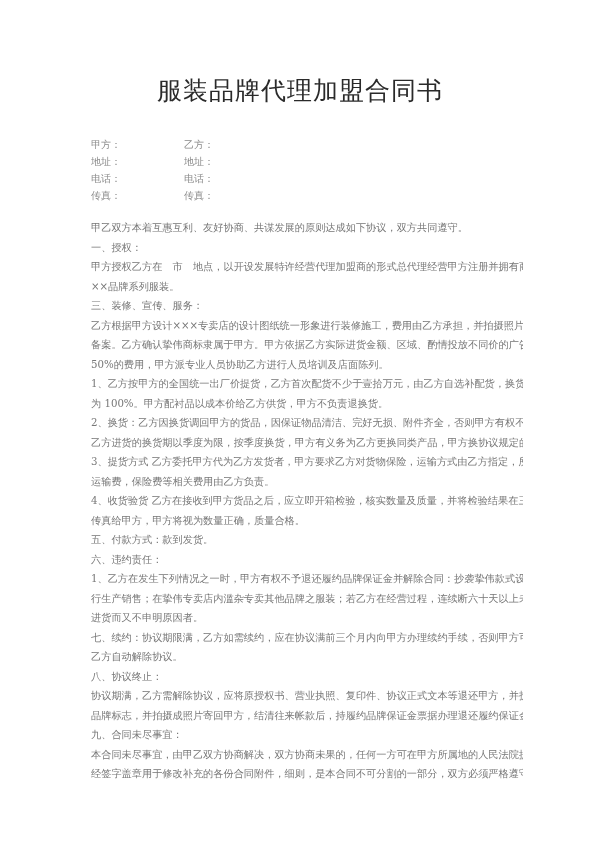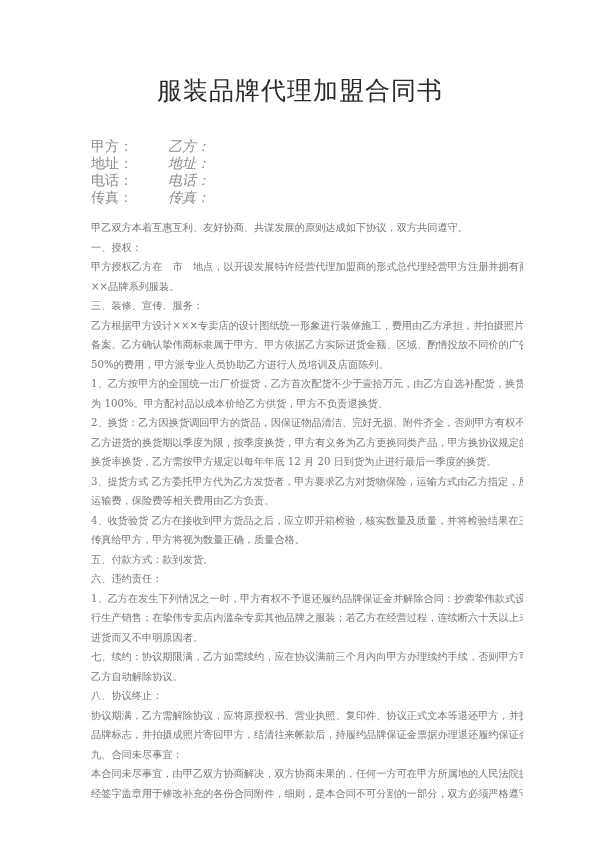--- a/index.html
+++ b/index.html
@@ -2,23 +2,23 @@
 <html><head>
 <meta charset="utf-8">
 <style>
   html, body { margin: 0; padding: 0; background: #ffffff; }
   body { width: 600px; height: 849px; overflow: hidden; position: relative;
          font-family: "DejaVu Serif", "Liberation Serif", serif; color: #6b6b6b; }
   .page { position: absolute; left: 0; top: 0; width: 600px; height: 725px; background: #fff; }
   .title { position: absolute; top: 74px; left: 0; width: 600px; text-align: center;
            font-size: 25px; color: #2a2a2a; letter-spacing: 1px; font-weight: normal; }
   .parties { position: absolute; top: 138px; left: 91px; width: 420px; }
-  .party-row { height: 17px; font-size: 14px; position: relative; color: #8a8a8a; }
+  .party-row { height: 17px; font-size: 10px; position: relative; color: #8a8a8a; }
   .party-row .l { position: absolute; left: 0; }
-  .party-row .r { position: absolute; left: 77px; font-style: italic; }
+  .party-row .r { position: absolute; left: 93px; }
   .body-text { position: absolute; top: 218px; left: 91px; width: 432px; font-size: 10.2px;
                line-height: 19.5px; color: #777; }
   .body-text p { margin: 0; white-space: nowrap; overflow: hidden; }
 </style>
 </head>
 <body>
 
 <div class="page">
   <div class="title">服装品牌代理加盟合同书</div>
 
@@ -47,21 +47,20 @@
     <p>甲方授权乙方在　市　地点，以开设发展特许经营代理加盟商的形式总代理经营甲方注册并拥有商标权的</p>
     <p>××品牌系列服装。</p>
     <p>三、装修、宣传、服务：</p>
     <p>乙方根据甲方设计×××专卖店的设计图纸统一形象进行装修施工，费用由乙方承担，并拍摄照片寄甲存档</p>
     <p>备案。乙方确认挚伟商标隶属于甲方。甲方依据乙方实际进货金额、区域、酌情投放不同价的广告费的</p>
     <p>50%的费用，甲方派专业人员协助乙方进行人员培训及店面陈列。</p>
     <p>1、乙方按甲方的全国统一出厂价提货，乙方首次配货不少于壹拾万元，由乙方自选补配货，换货率一律</p>
     <p>为 100%。甲方配衬品以成本价给乙方供货，甲方不负责退换货。</p>
     <p>2、换货：乙方因换货调回甲方的货品，因保证物品清洁、完好无损、附件齐全，否则甲方有权不予换货，</p>
     <p>乙方进货的换货期以季度为限，按季度换货，甲方有义务为乙方更换同类产品，甲方换协议规定的 100%</p>
-    <p>换货率换货，乙方需按甲方规定以每年年底 12 月 20 日到货为止进行最后一季度的换货。</p>
     <p>3、提货方式 乙方委托甲方代为乙方发货者，甲方要求乙方对货物保险，运输方式由乙方指定，所发生的</p>
     <p>运输费，保险费等相关费用由乙方负责。</p>
     <p>4、收货验货 乙方在接收到甲方货品之后，应立即开箱检验，核实数量及质量，并将检验结果在三天之内</p>
     <p>传真给甲方，甲方将视为数量正确，质量合格。</p>
     <p>五、付款方式：款到发货。</p>
     <p>六、违约责任：</p>
     <p>1、乙方在发生下列情况之一时，甲方有权不予退还履约品牌保证金并解除合同：抄袭挚伟款式设计设计自</p>
     <p>行生产销售；在挚伟专卖店内滥杂专卖其他品牌之服装；若乙方在经营过程，连续断六十天以上未向甲方</p>
     <p>进货而又不申明原因者。</p>
     <p>七、续约：协议期限满，乙方如需续约，应在协议满前三个月内向甲方办理续约手续，否则甲方可以视为</p>

